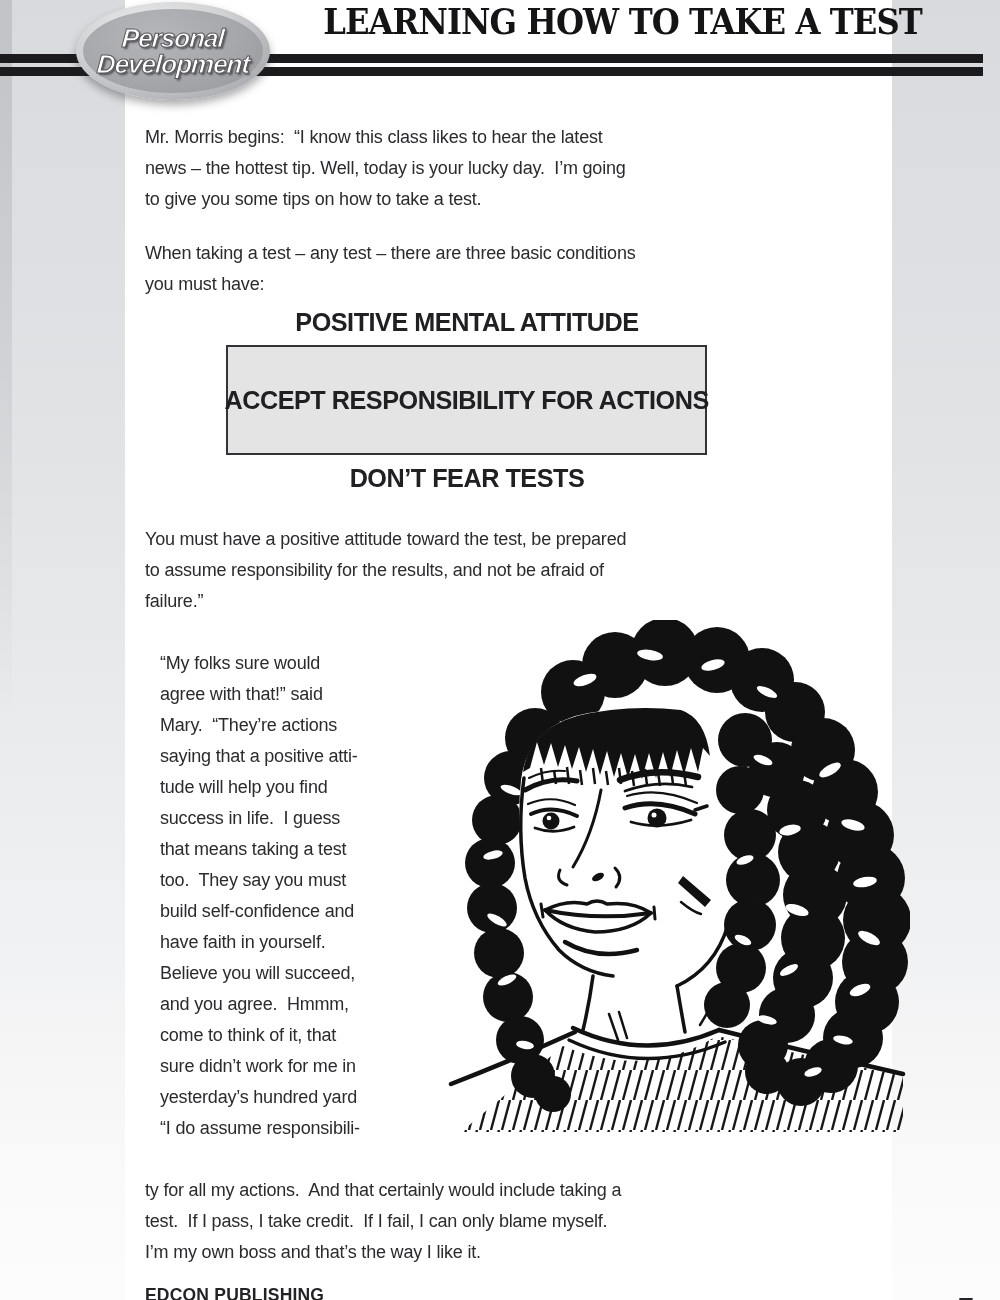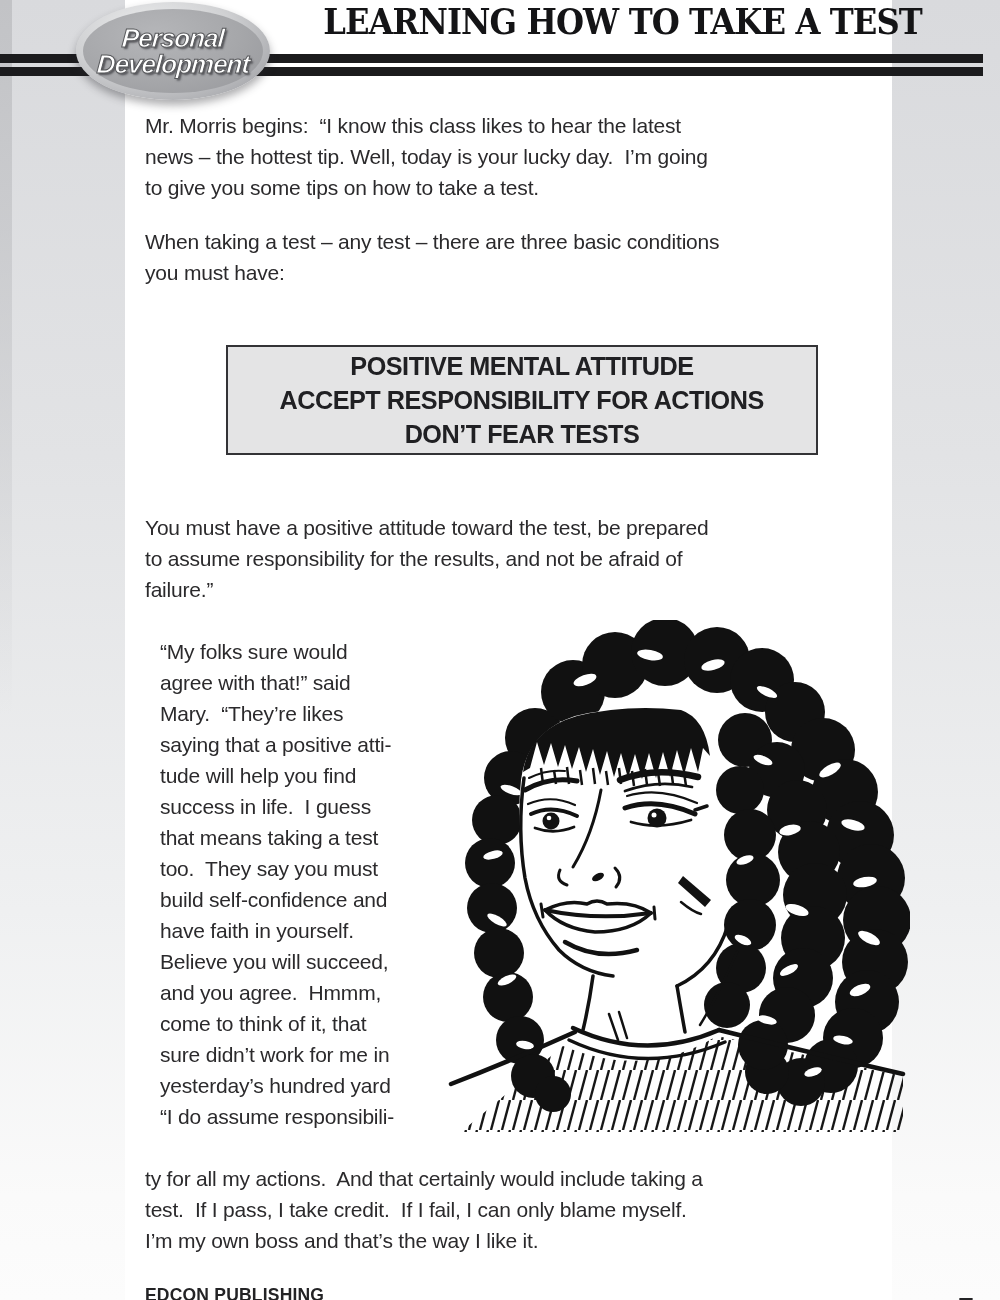--- a/index.html
+++ b/index.html
@@ -17,30 +17,30 @@
     box-shadow:0 5px 9px rgba(40,40,45,.38);}
   .badge-inner{position:absolute;left:7px;top:7px;right:7px;bottom:7px;border-radius:50%;
     background:radial-gradient(ellipse at 40% 30%,#b5b6b9 0%,#a6a7aa 55%,#96979b 100%);
     display:flex;flex-direction:column;align-items:center;justify-content:center;}
   .badge-line{font-style:italic;font-weight:bold;color:#ffffff;font-size:26px;line-height:26px;
     letter-spacing:-1px;-webkit-text-stroke:1px #57585b;
     text-shadow:2px 2px 2px rgba(70,70,75,.85);transform:skewX(-4deg);white-space:pre;}
   .title{position:absolute;left:300px;top:1px;width:580px;text-align:center;white-space:nowrap;
     font-family:"DejaVu Serif","Liberation Serif",serif;font-weight:bold;font-size:35px;
     color:#141416;letter-spacing:-1px;transform:scaleX(.92);transform-origin:50% 50%;}
-  .para{position:absolute;font-size:21px;line-height:31px;color:#2b2a2c;letter-spacing:-.2px;}
+  .para{position:absolute;font-size:18px;line-height:31px;color:#2b2a2c;letter-spacing:-.2px;margin-top:12px;}
   .line{white-space:pre;}
   #p1{left:145px;top:110px;}
   #p2{left:145px;top:226px;}
   #p3{left:145px;top:512px;}
   #column{left:160px;top:636px;}
   #p4{left:145px;top:1163px;}
-  .conditions-box{position:absolute;left:226px;top:345px;width:592px;height:110px;
+  .conditions-box{position:absolute;left:226px;top:345px;width:481px;height:110px;
     background:#e4e4e5;border:2px solid #333336;box-sizing:border-box;
-    display:flex;flex-direction:column;align-items:center;justify-content:center;}
+    display:flex;flex-direction:column;align-items:center;justify-content:center;gap:44px;}
   .box-line{font-weight:bold;font-size:26px;line-height:34px;color:#202023;
     letter-spacing:-.5px;white-space:pre;transform:scaleX(.97);}
   .illustration{position:absolute;left:445px;top:620px;width:465px;height:515px;}
   .footer-publisher{position:absolute;left:145px;top:1285px;font-weight:bold;
     font-size:17.5px;letter-spacing:.2px;color:#232325;}
   .page-number{position:absolute;left:957px;top:1291px;font-weight:bold;font-size:32px;color:#232325;}
 </style>
 </head>
 <body>
 
@@ -80,21 +80,21 @@
 
   <div class="para" id="p3">
     <div class="line">You must have a positive attitude toward the test, be prepared</div>
     <div class="line">to assume responsibility for the results, and not be afraid of</div>
     <div class="line">failure.”</div>
   </div>
 
   <div class="para" id="column">
     <div class="line">“My folks sure would</div>
     <div class="line">agree with that!” said</div>
-    <div class="line">Mary.  “They’re likes</div>
+    <div class="line">Mary.  “They’re actions</div>
     <div class="line">saying that a positive atti-</div>
     <div class="line">tude will help you find</div>
     <div class="line">success in life.  I guess</div>
     <div class="line">that means taking a test</div>
     <div class="line">too.  They say you must</div>
     <div class="line">build self-confidence and</div>
     <div class="line">have faith in yourself.</div>
     <div class="line">Believe you will succeed,</div>
     <div class="line">and you agree.  Hmmm,</div>
     <div class="line">come to think of it, that</div>

